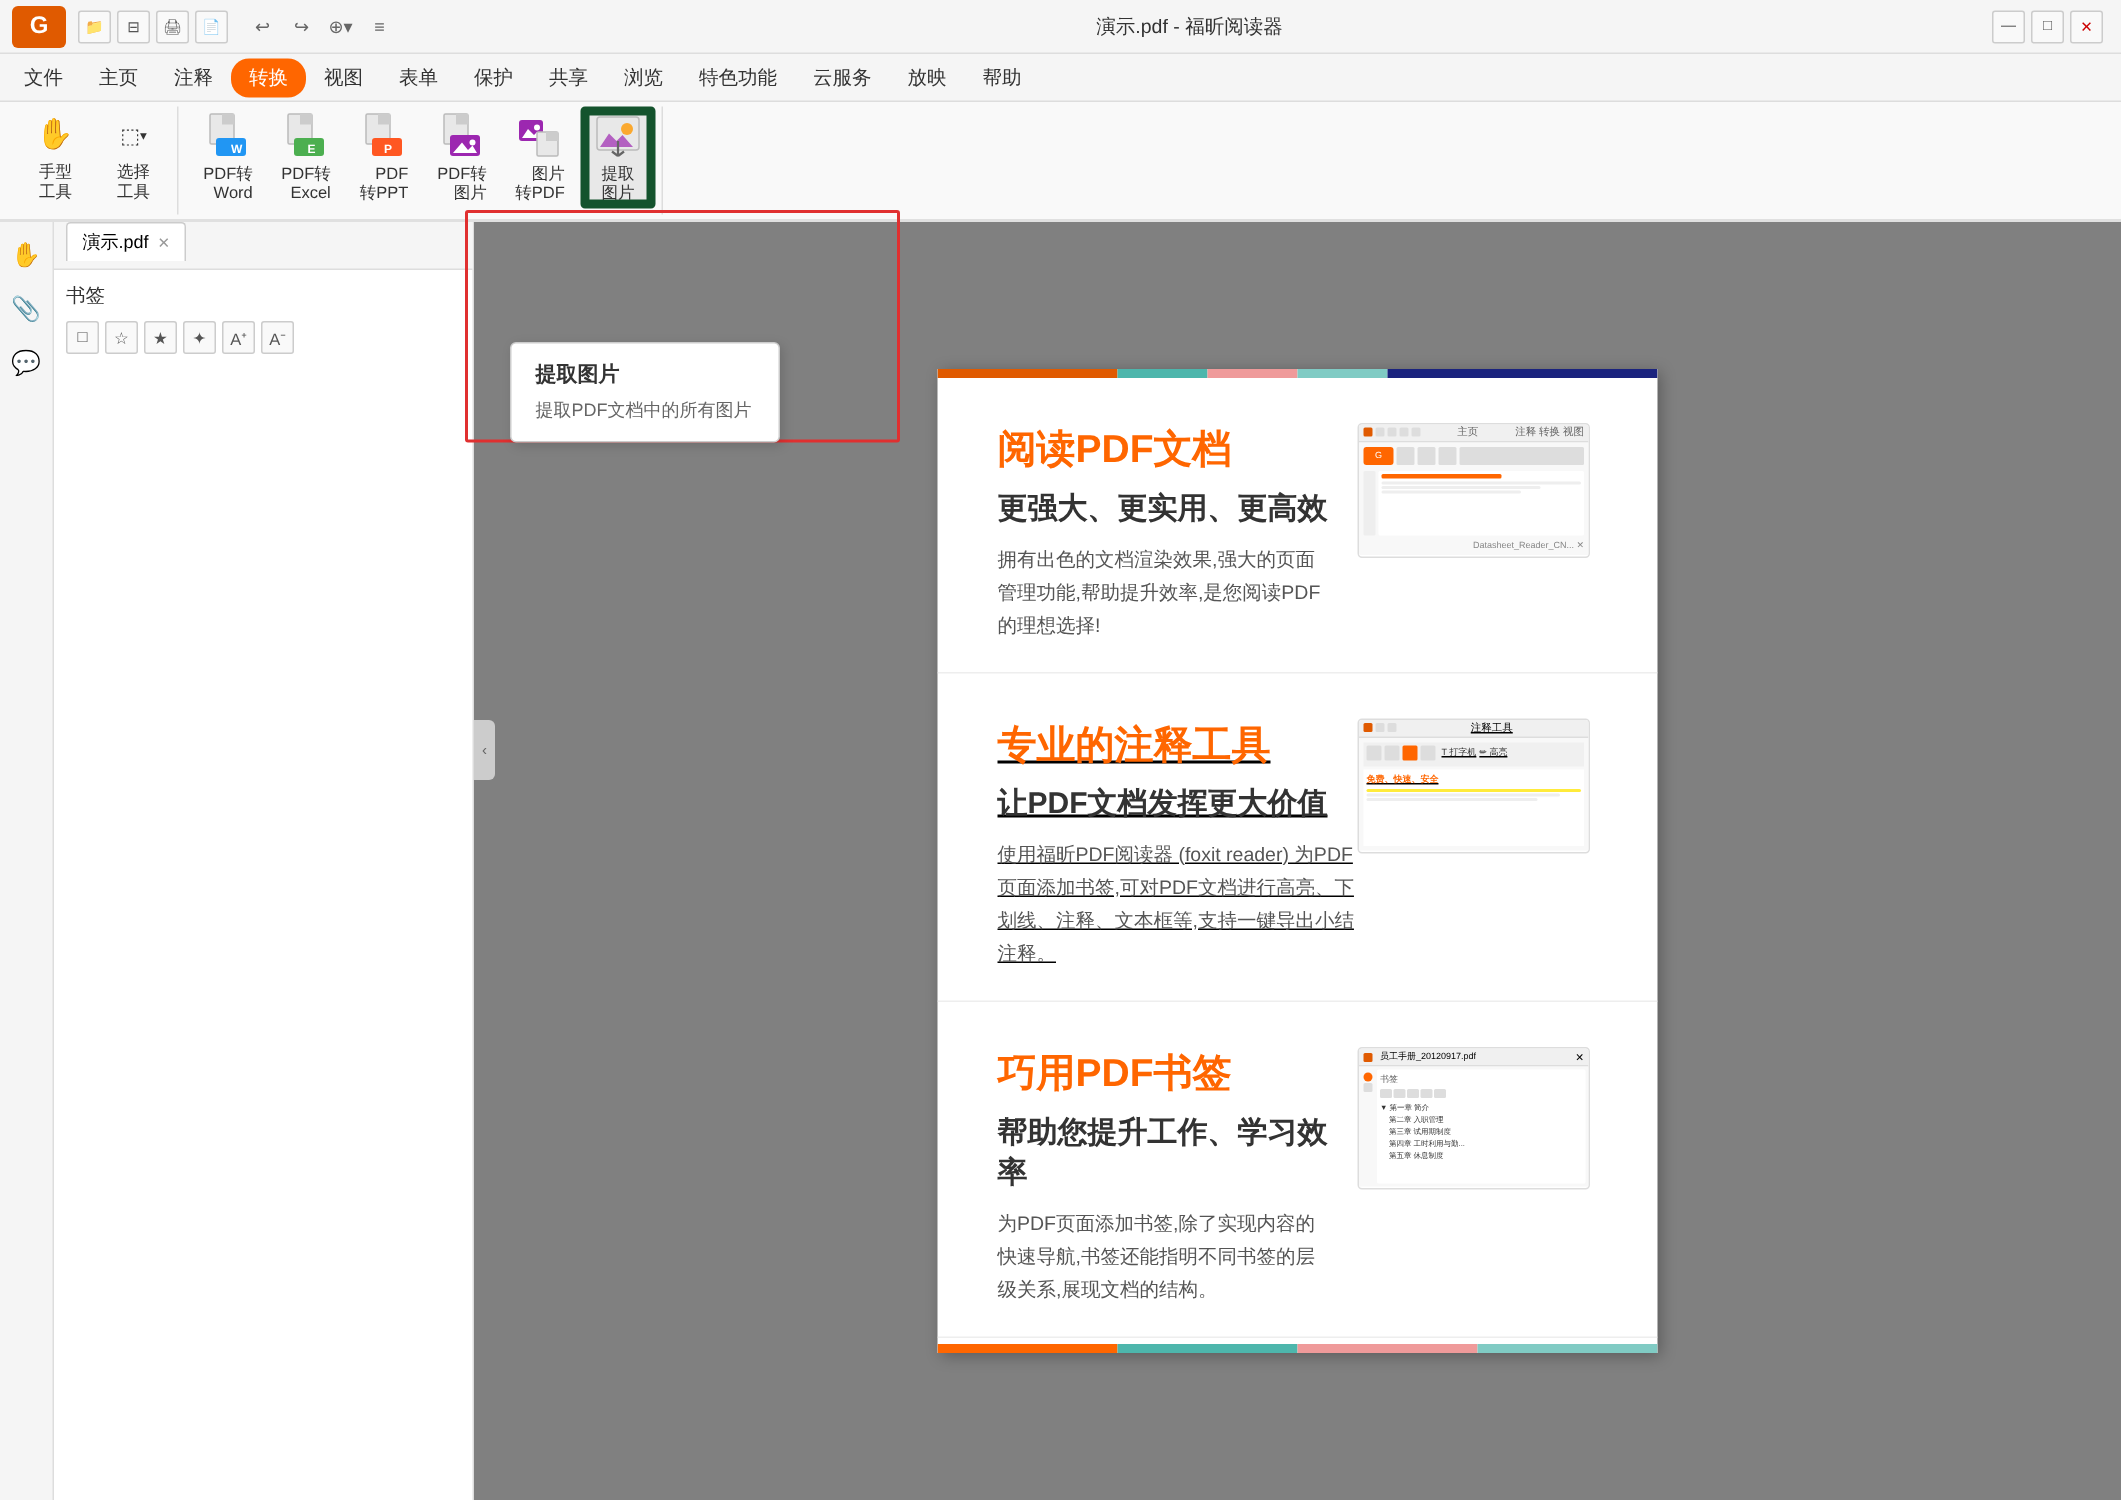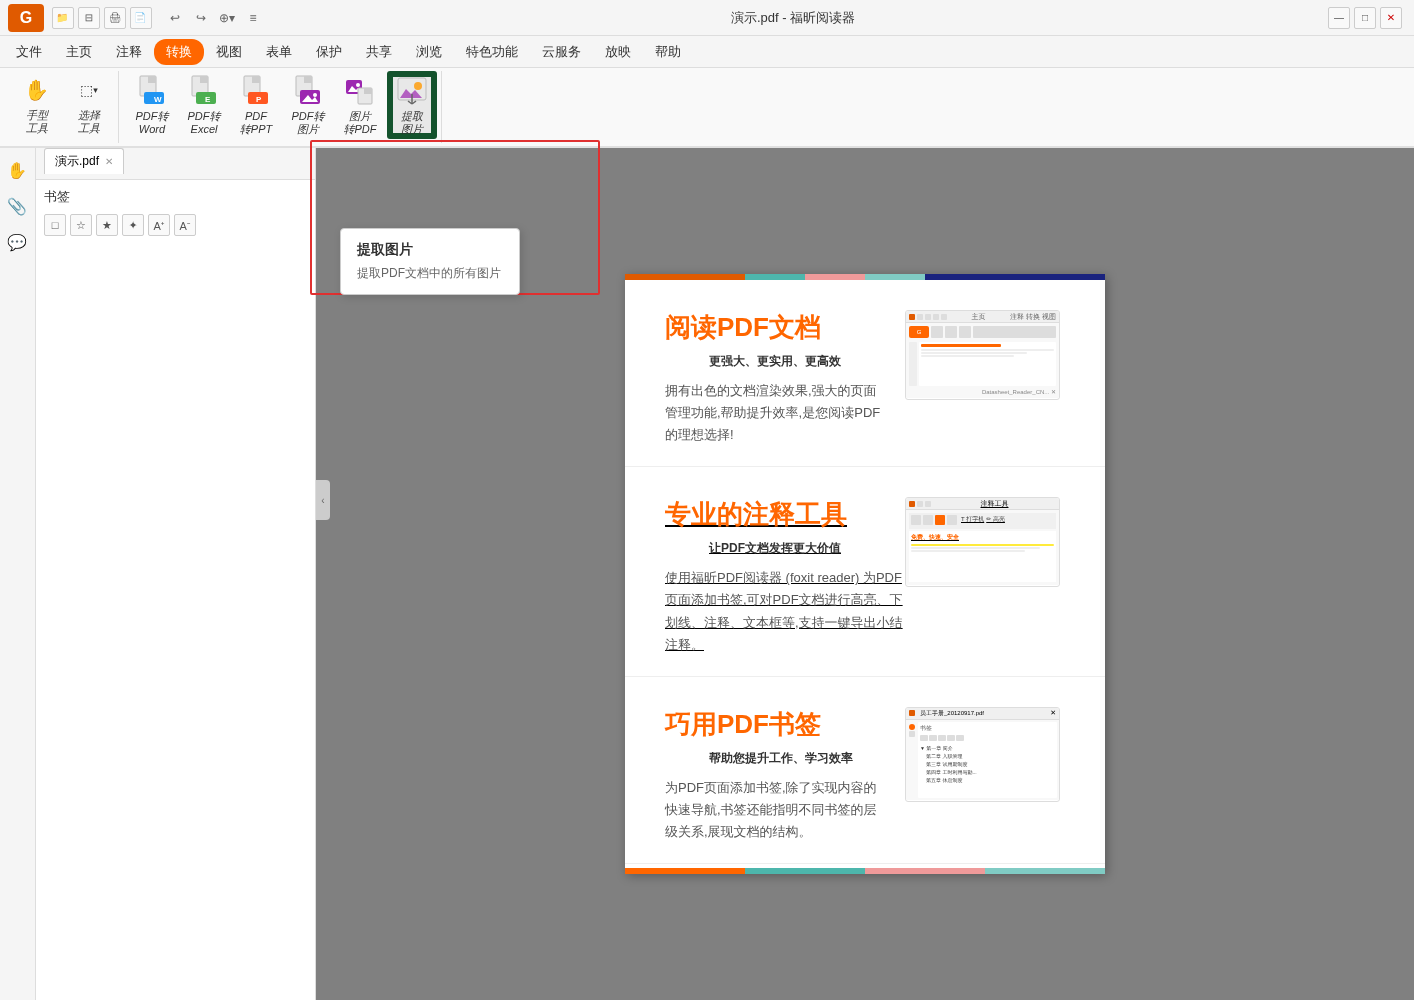--- a/index.html
+++ b/index.html
@@ -99,21 +99,21 @@
     }
     .tool-btn.highlighted {
       background: #e8e8e8;
       border: 6px solid #14532d;
     }
     .tool-icon {
       width: 32px; height: 32px;
       display: flex; align-items: center; justify-content: center;
       font-size: 20px;
     }
-    .tool-label { font-size: 11px; text-align: center; line-height: 1.2; color: #333; font-style: italic; }
+    .tool-label { font-size: 11px; text-align: right; line-height: 1.2; color: #333; }
 
     
     .tooltip-popup {
       position: absolute;
       top: 160px;
       left: 340px;
       background: white;
       border: 1px solid #ccc;
       border-radius: 4px;
       padding: 12px 16px;
@@ -257,25 +257,24 @@
       border-bottom: 1px solid #eee;
     }
 
     .section-title-cn {
       font-size: 26px;
       font-weight: bold;
       color: #ff6600;
       margin-bottom: 8px;
     }
     .section-subtitle {
-      font-size: 12px;
+      font-size: 20px;
       font-weight: bold;
       color: #333;
       margin-bottom: 10px;
-      margin-left: 44px;
     }
     .section-body {
       font-size: 13px;
       color: #555;
       line-height: 1.7;
     }
 
     
     .color-band {
       height: 6px;

